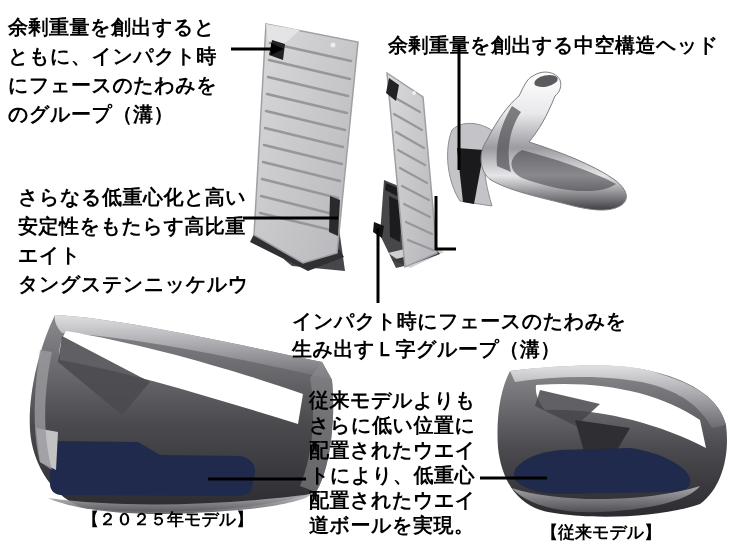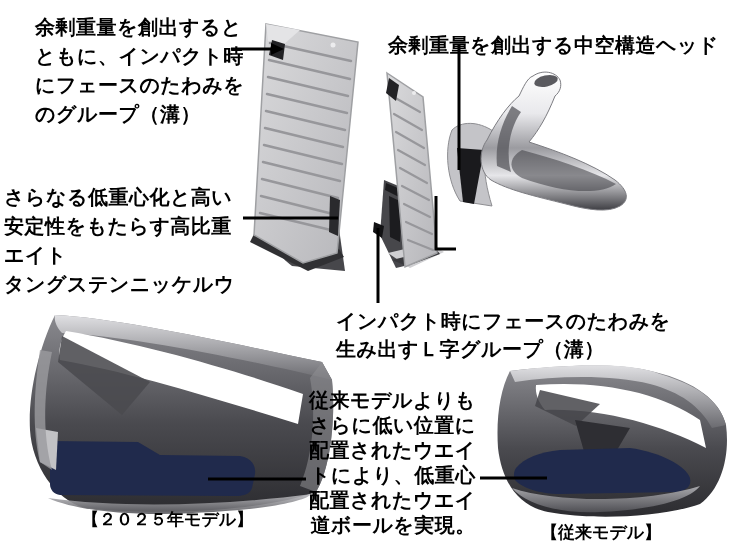--- a/index.html
+++ b/index.html
@@ -6,22 +6,22 @@
   .stage{
     position:relative;width:730px;height:550px;background:#ffffff;overflow:hidden;
     font-family:"DejaVu Sans","Liberation Sans",sans-serif;
     font-weight:700;color:#000;
   }
   .art{position:absolute;left:0;top:0;width:730px;height:550px;}
   .tb{position:absolute;font-size:20px;line-height:29px;letter-spacing:.5px;white-space:nowrap;}
   .tb .ln{display:block;}
   .tb-hollow{line-height:24px;margin-top:16px;}
   .tb-titanium{line-height:28px;}
-  .tb-lgroove{line-height:28px;margin-left:44px;}
-  .tb-weightpos{line-height:25px;text-align:right;}
+  .tb-lgroove{line-height:28px;}
+  .tb-weightpos{line-height:25px;}
   .caption{position:absolute;font-size:17px;letter-spacing:0;white-space:nowrap;}
 </style>
 </head>
 <body>
 
 <div class="stage">
 
   <svg class="art" viewBox="0 0 730 550" aria-hidden="true">
     <defs>
       <linearGradient id="gFace" x1="0" y1="0" x2="1" y2="1">
@@ -120,32 +120,32 @@
       <polygon points="271,43 271,55 284,49" fill="#000" stroke="none"></polygon>
       <line x1="459" y1="44" x2="459" y2="170"></line>
       <line x1="243" y1="218" x2="338" y2="218"></line>
       <polyline points="436,196 436,249 456,249"></polyline>
       <line x1="378" y1="228" x2="378" y2="303"></line>
       <line x1="208" y1="479" x2="306" y2="479"></line>
       <line x1="480" y1="478" x2="547" y2="478"></line>
     </g>
   </svg>
 
-  <div class="tb" style="left:35px;top:13px">
+  <div class="tb" style="left:8px;top:13px">
     <span class="ln">余剰重量を創出すると</span>
     <span class="ln">ともに、インパクト時</span>
     <span class="ln">にフェースのたわみを</span>
     <span class="ln">のグループ（溝）</span>
   </div>
 
   <div class="tb tb-hollow" style="left:388px;top:17px">
     <span class="ln">余剰重量を創出する中空構造ヘッド</span>
   </div>
 
-  <div class="tb" style="left:4px;top:183px">
+  <div class="tb" style="left:18px;top:183px">
     <span class="ln">さらなる低重心化と高い</span>
     <span class="ln">安定性をもたらす高比重</span>
     <span class="ln">エイト</span>
     <span class="ln">タングステンニッケルウ</span>
   </div>
 
 
   <div class="tb tb-lgroove" style="left:292px;top:307px">
     <span class="ln">インパクト時にフェースのたわみを</span>
     <span class="ln">生み出すＬ字グループ（溝）</span>

